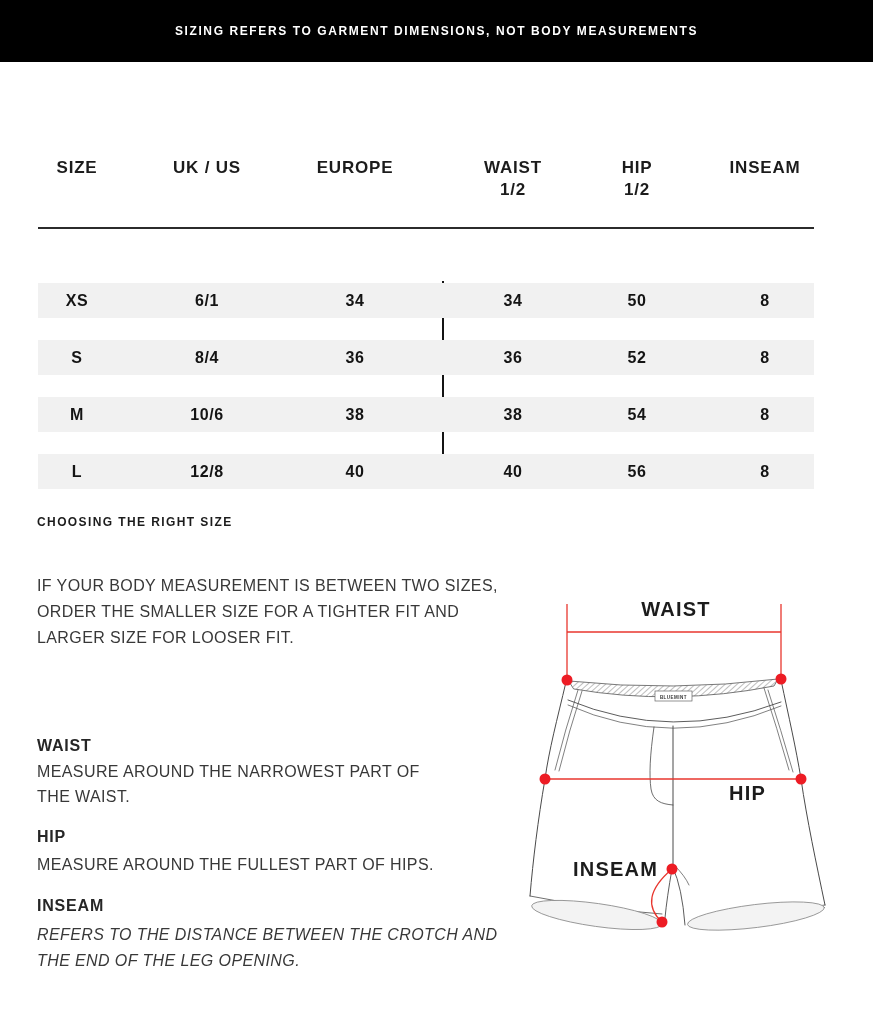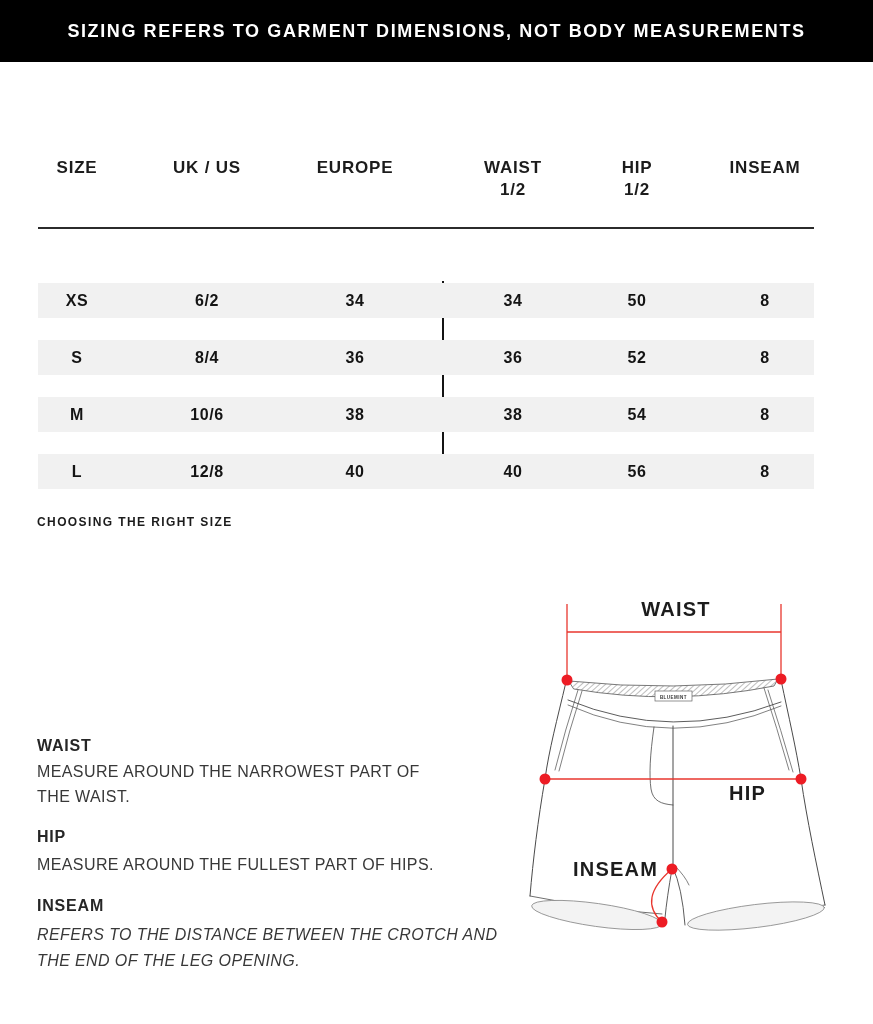--- a/index.html
+++ b/index.html
@@ -2,21 +2,21 @@
 <html><head>
 <meta charset="utf-8">
 <style>
   html,body{margin:0;padding:0;background:#fff;}
   .page{position:relative;width:873px;height:1024px;background:#ffffff;overflow:hidden;
         font-family:"Liberation Sans",sans-serif;color:#1c1c1c;}
 
   
   .banner{position:absolute;left:0;top:0;width:873px;height:62px;background:#000;
           display:flex;align-items:center;justify-content:center;}
-  .banner span{color:#fff;font-size:18px;font-weight:bold;letter-spacing:1.6px;white-space:nowrap;}
+  .banner span{color:#fff;font-size:12px;font-weight:bold;letter-spacing:1.6px;white-space:nowrap;}
 
   
   .table-wrap{position:absolute;left:38px;top:0;width:776px;height:460px;margin-top:43px;}
   .th{position:absolute;top:114px;transform:translateX(-50%);display:flex;flex-direction:column;
       align-items:center;line-height:22px;font-size:17px;font-weight:bold;letter-spacing:0.8px;
       color:#1c1c1c;white-space:nowrap;}
   .rule{position:absolute;left:0;top:184px;width:776px;height:2px;background:#2b2b2b;}
   .vdivider{position:absolute;left:404px;top:238px;width:1.5px;height:207px;background:#141414;}
   .trow{position:absolute;left:0;width:776px;height:35px;background:#f1f1f1;}
   .td{position:absolute;top:50%;transform:translate(-50%,-50%);font-size:16px;font-weight:bold;
@@ -82,21 +82,21 @@
     <div class="th c6">
       <span>INSEAM</span>
       <span></span>
     </div>
 
     <div class="rule"></div>
     <div class="vdivider"></div>
 
     <div class="trow r1">
       <span class="td c1">XS</span>
-      <span class="td c2">6/2</span>
+      <span class="td c2">6/1</span>
       <span class="td c3">34</span>
       <span class="td c4">34</span>
       <span class="td c5">50</span>
       <span class="td c6">8</span>
     </div>
     <div class="trow r2">
       <span class="td c1">S</span>
       <span class="td c2">8/4</span>
       <span class="td c3">36</span>
       <span class="td c4">36</span>
@@ -115,20 +115,23 @@
       <span class="td c1">L</span>
       <span class="td c2">12/8</span>
       <span class="td c3">40</span>
       <span class="td c4">40</span>
       <span class="td c5">56</span>
       <span class="td c6">8</span>
     </div>
   </section>
 
   <h2 class="h-section t-choosing">CHOOSING THE RIGHT SIZE</h2>
+  <p class="para p-choosing">IF YOUR BODY MEASUREMENT IS BETWEEN TWO SIZES,
+ORDER THE SMALLER SIZE FOR A TIGHTER FIT AND
+LARGER SIZE FOR LOOSER FIT.</p>
 
 
   <h3 class="h-sub t-waist">WAIST</h3>
   <p class="para p-waist">MEASURE AROUND THE NARROWEST PART OF
 THE WAIST.</p>
 
   <h3 class="h-sub t-hip">HIP</h3>
   <p class="para p-hip">MEASURE AROUND THE FULLEST PART OF HIPS.</p>
 
   <h3 class="h-sub t-inseam">INSEAM</h3>

